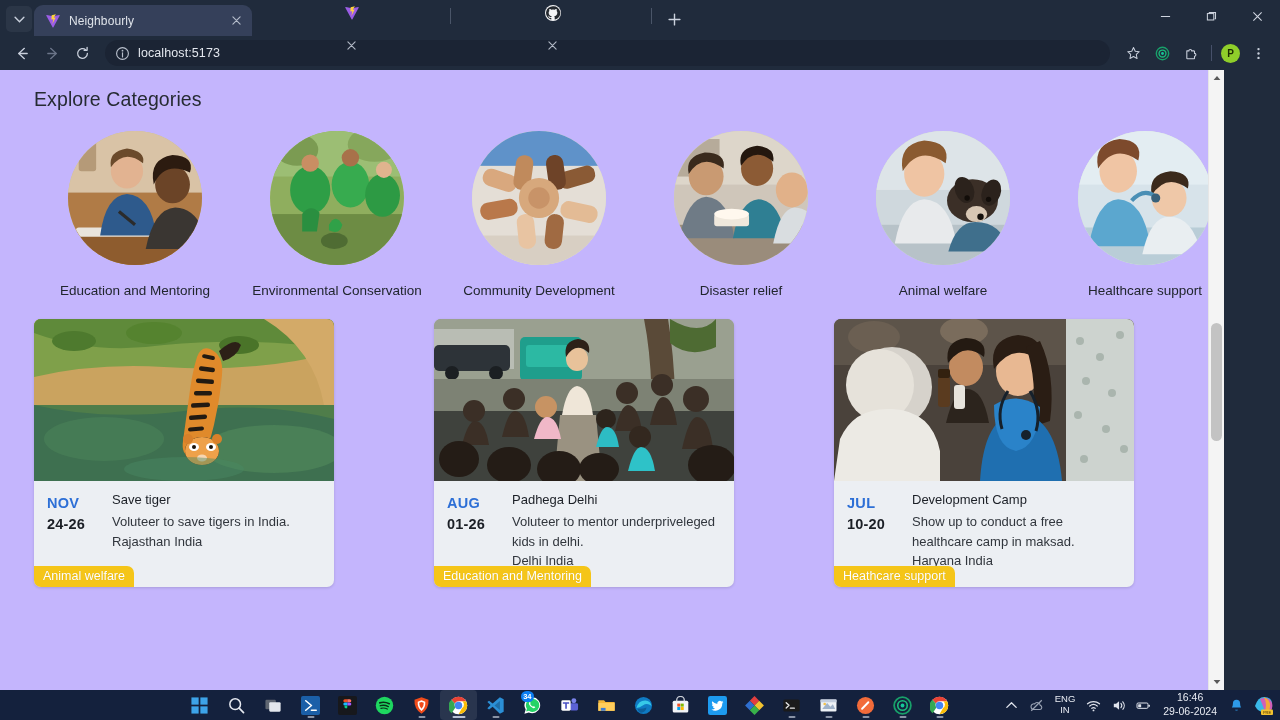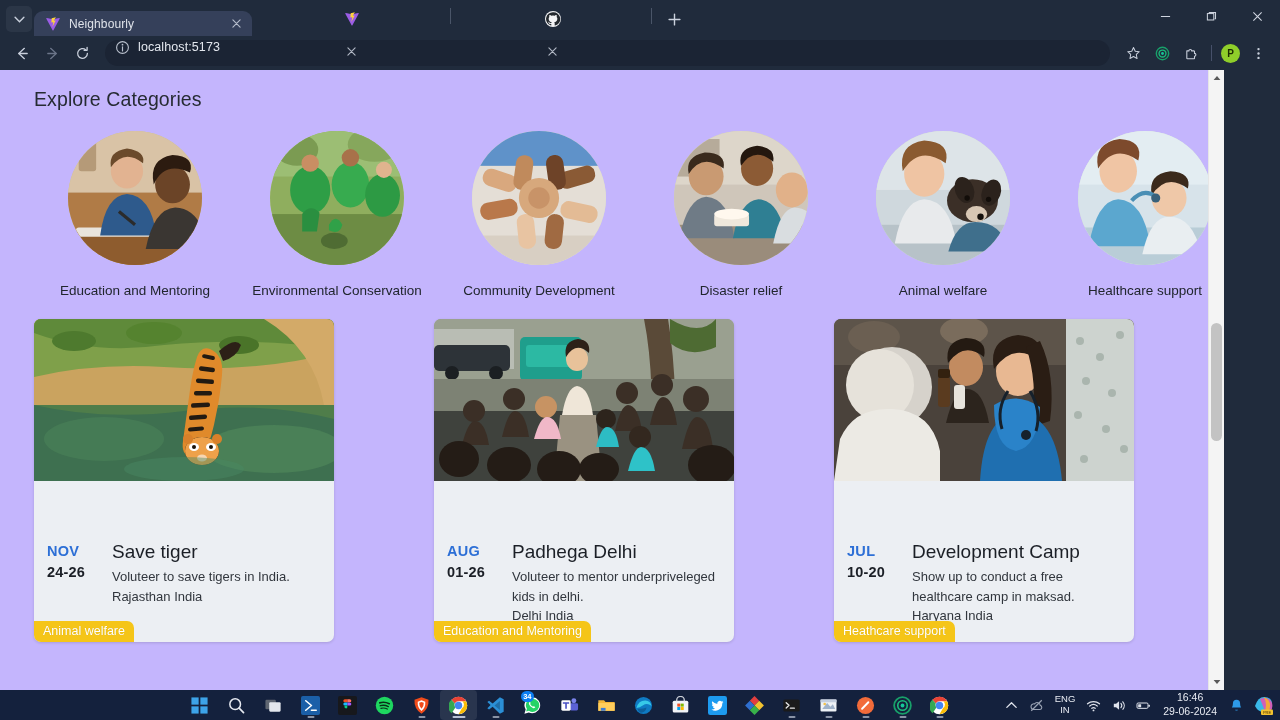--- a/index.html
+++ b/index.html
@@ -16,21 +16,21 @@
   .tabstrip { height:36px; display:flex; align-items:flex-end; padding-left:4px; position:relative; }
 
   .tab-list-btn {
     width:26px; height:26px; margin:0 2px 4px 2px; border-radius:5px;
     display:flex; align-items:center; justify-content:center;
     background:#2b3647;
   }
   .tab-list-btn svg { width:11px; height:11px; }
 
   .tab {
-    height:25px; display:flex; align-items:center; gap:8px;
+    height:31px; display:flex; align-items:center; gap:8px;
     padding:0 8px 0 11px; position:relative; min-width:120px;
   }
   .tab.active { background:#35405a; border-radius:9px 9px 0 0; width:218px; }
   .tab.inactive { width:196px;flex-direction:column; }
   .tab-favicon { width:16px; height:16px; flex:none; display:flex; align-items:center; justify-content:center; }
   .tab-title {
     font-size:12px; color:#dfe3ea; white-space:nowrap; overflow:hidden;
     text-overflow:clip; flex:1; letter-spacing:.1px;
   }
   .tab-close { width:16px; height:16px; flex:none; display:flex; align-items:center; justify-content:center; opacity:.85; }
@@ -43,21 +43,21 @@
 
   .winctl { position:absolute; right:0; top:0; height:36px; display:flex; }
   .winctl div { width:46px; height:32px; display:flex; align-items:center; justify-content:center; }
   .winctl svg { width:11px; height:11px; }
 
   .toolbar { height:34px; display:flex; align-items:center; padding:0 8px; gap:2px; }
   .tb-btn { width:28px; height:28px; display:flex; align-items:center; justify-content:center; border-radius:50%; }
   .tb-btn svg { width:15px; height:15px; }
   .omnibox {
     flex:1; height:26px; background:#1b2434; border-radius:13px; margin:16px 7px;
-    display:flex; padding:0 10px; gap:8px;
+    display:flex; align-items:center; padding:0 10px; gap:8px;
   }
   .omni-info { width:15px; height:15px; flex:none; }
   .omni-url { font-size:12.5px; color:#e3e7ee; letter-spacing:.1px; }
   .tb-right { display:flex; align-items:center; gap:1px; }
   .tb-sep2 { width:1px; height:16px; background:#46506a; margin:0 5px; }
   .avatar-p {
     width:19px; height:19px; border-radius:50%; background:#8fce2a;
     color:#1c2b00; font-size:10px; font-weight:bold; display:flex;
     align-items:center; justify-content:center; margin:0 3px;
   }
@@ -93,26 +93,26 @@
     width:300px; background:#eceff3; border-radius:7px;
     box-shadow:0 1px 3px rgba(0,0,0,.14); overflow:hidden; position:relative;
   }
   .card-img { height:162px; position:relative; overflow:hidden; }
   .card-img > svg { width:100%; height:100%; display:block; }
   .badge {
     position:absolute; left:0; bottom:0; background:#f5c518; color:#fff;
     font-size:12.5px; padding:3px 9px 4px 9px; border-radius:0 7px 0 0;
     white-space:nowrap; text-shadow:0 0 1px rgba(0,0,0,.15);
   }
-  .card-body { display:flex; padding:12px 14px 16px 13px; gap:13px;margin-top:48px; }
+  .card-body { display:flex; padding:12px 14px 16px 13px; gap:13px; }
   .card-date { width:52px; flex:none; padding-top:2px; }
   .date-mon { font-size:14.5px; font-weight:bold; color:#2d6fd6; letter-spacing:.3px; }
   .date-day { font-size:14.5px; font-weight:bold; color:#1b1f26; margin-top:5px; letter-spacing:.2px; }
   .card-main { flex:1; }
-  .card-title { font-size:19px; color:#1b1f26; font-weight:400; line-height:1.15; }
+  .card-title { font-size:13px; color:#1b1f26; font-weight:400; line-height:1.15; }
   .card-desc { font-size:13px; color:#31363d; margin-top:4px; line-height:1.52; }
   .card-loc { font-size:13px; color:#31363d; line-height:1.52; }
 
   
   .scrollbar {
     position:absolute; right:0; top:0; width:16px; height:620px;
     background:#f4f4f4; border-left:1px solid #e6e6e6;
   }
   .sb-arrow { height:16px; display:flex; align-items:center; justify-content:center; }
   .sb-arrow svg { width:8px; height:6px; }

